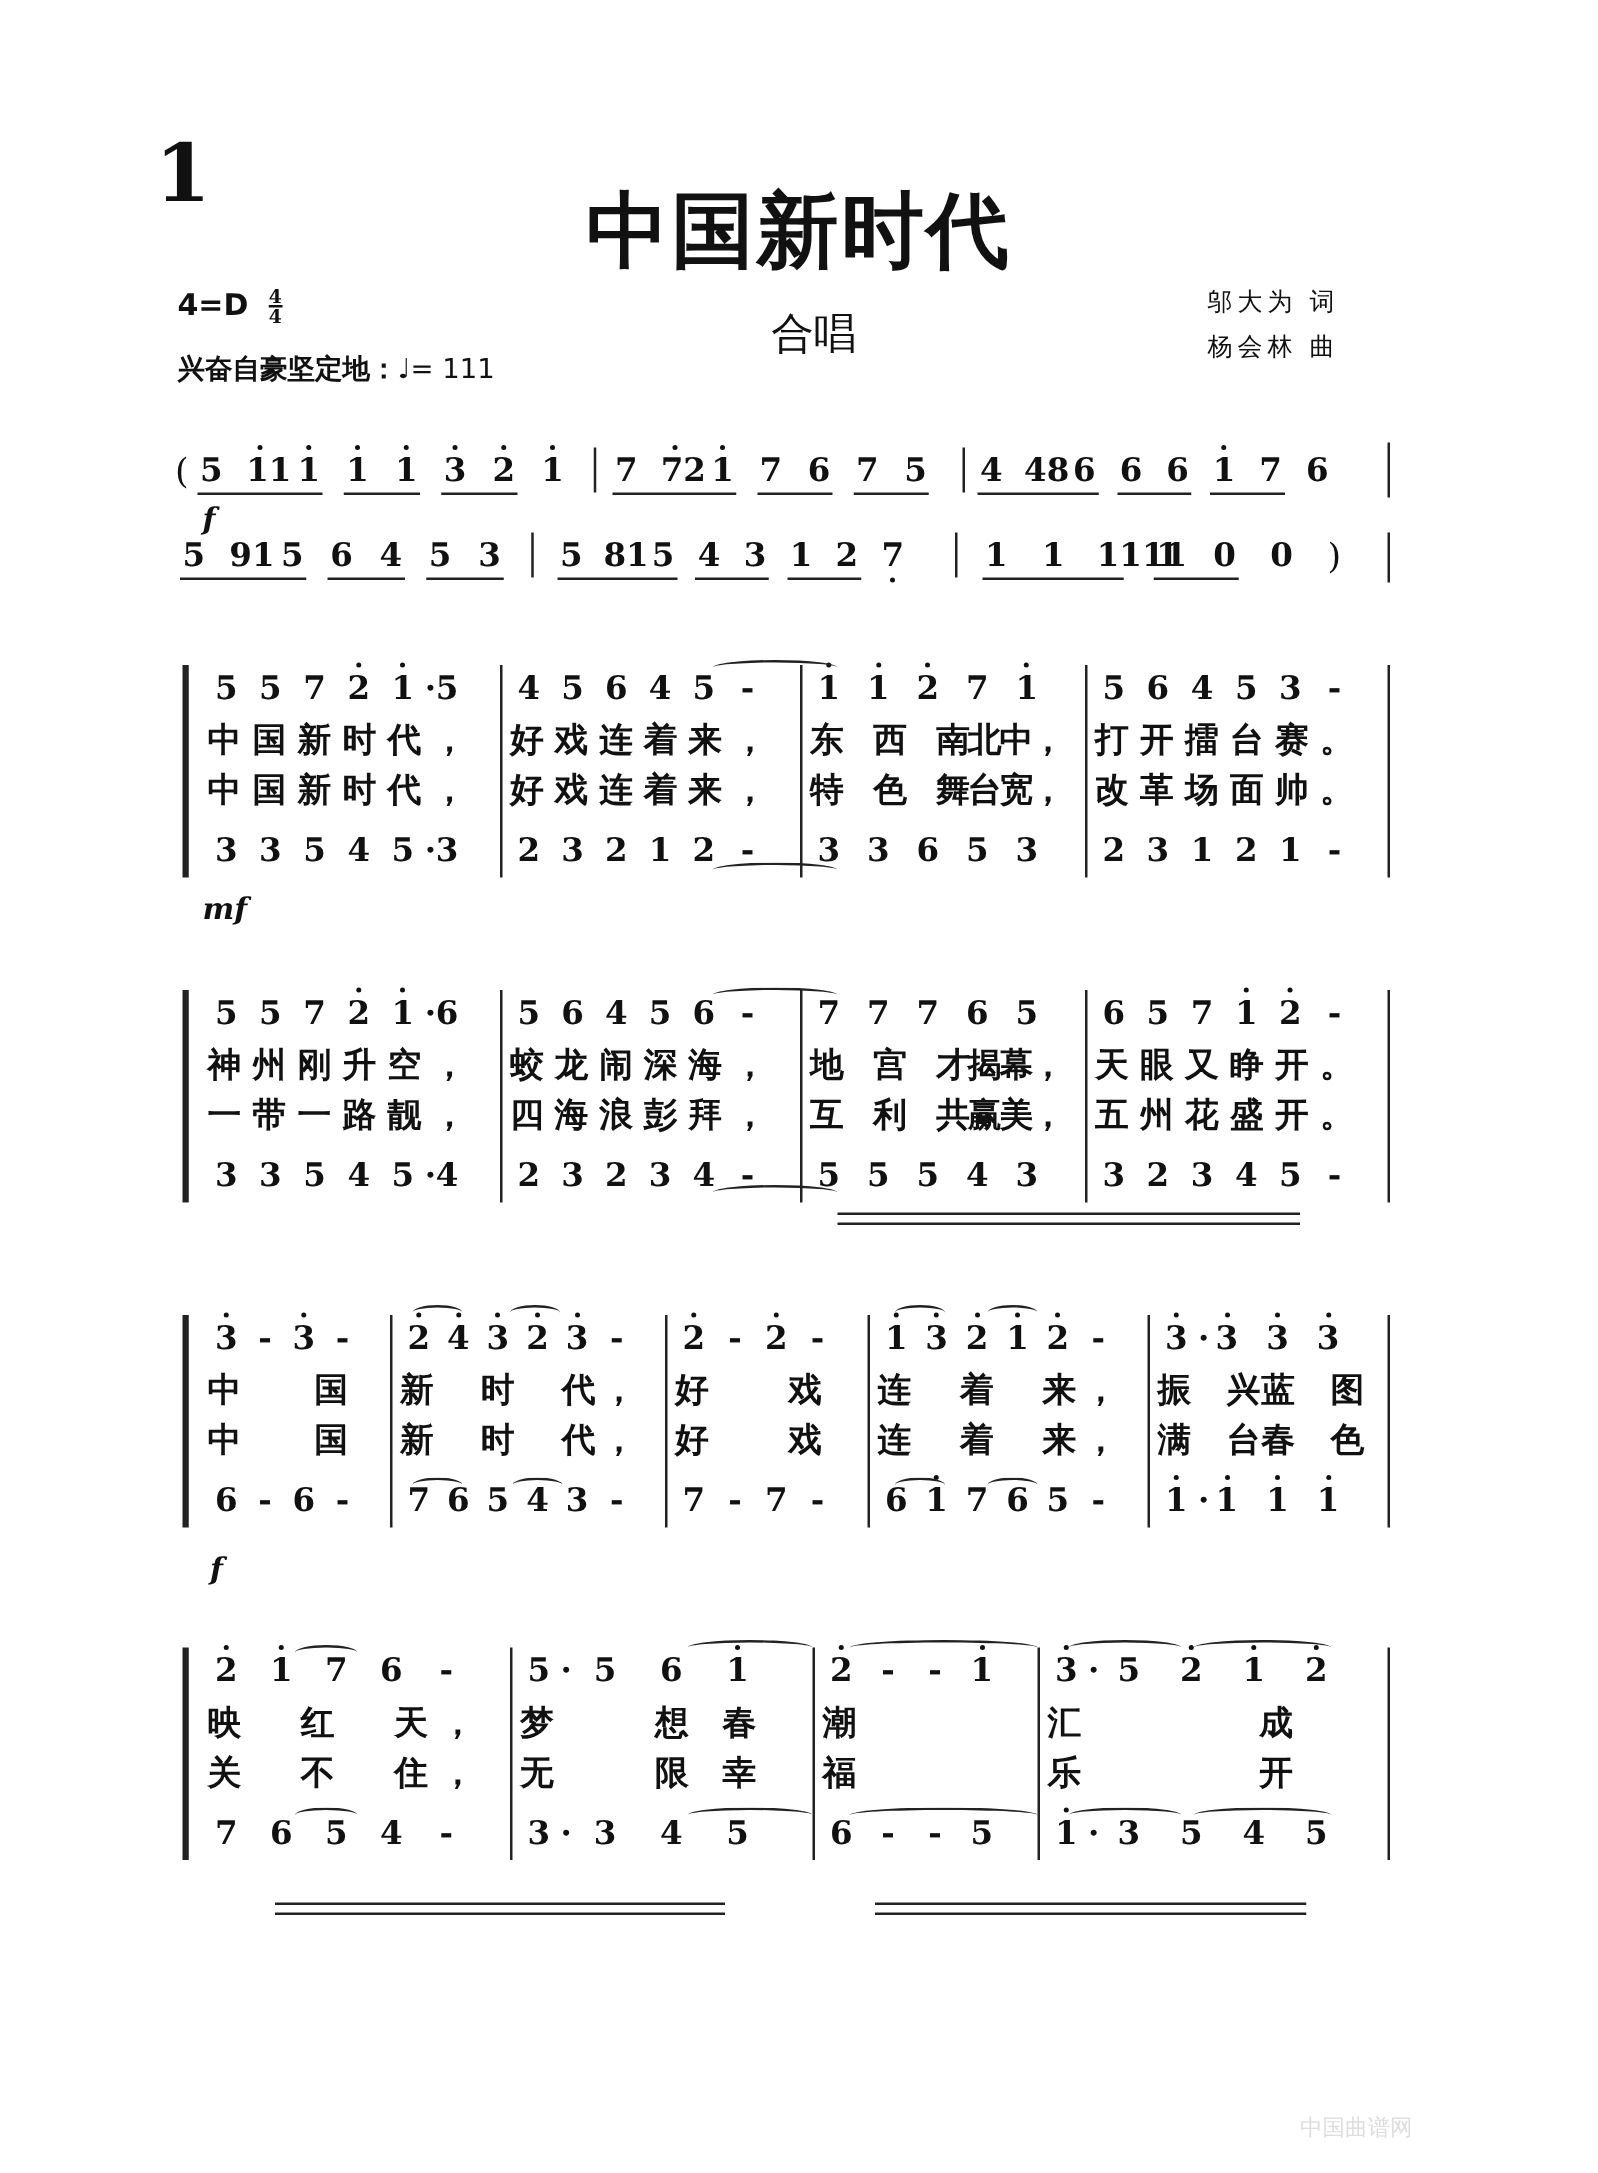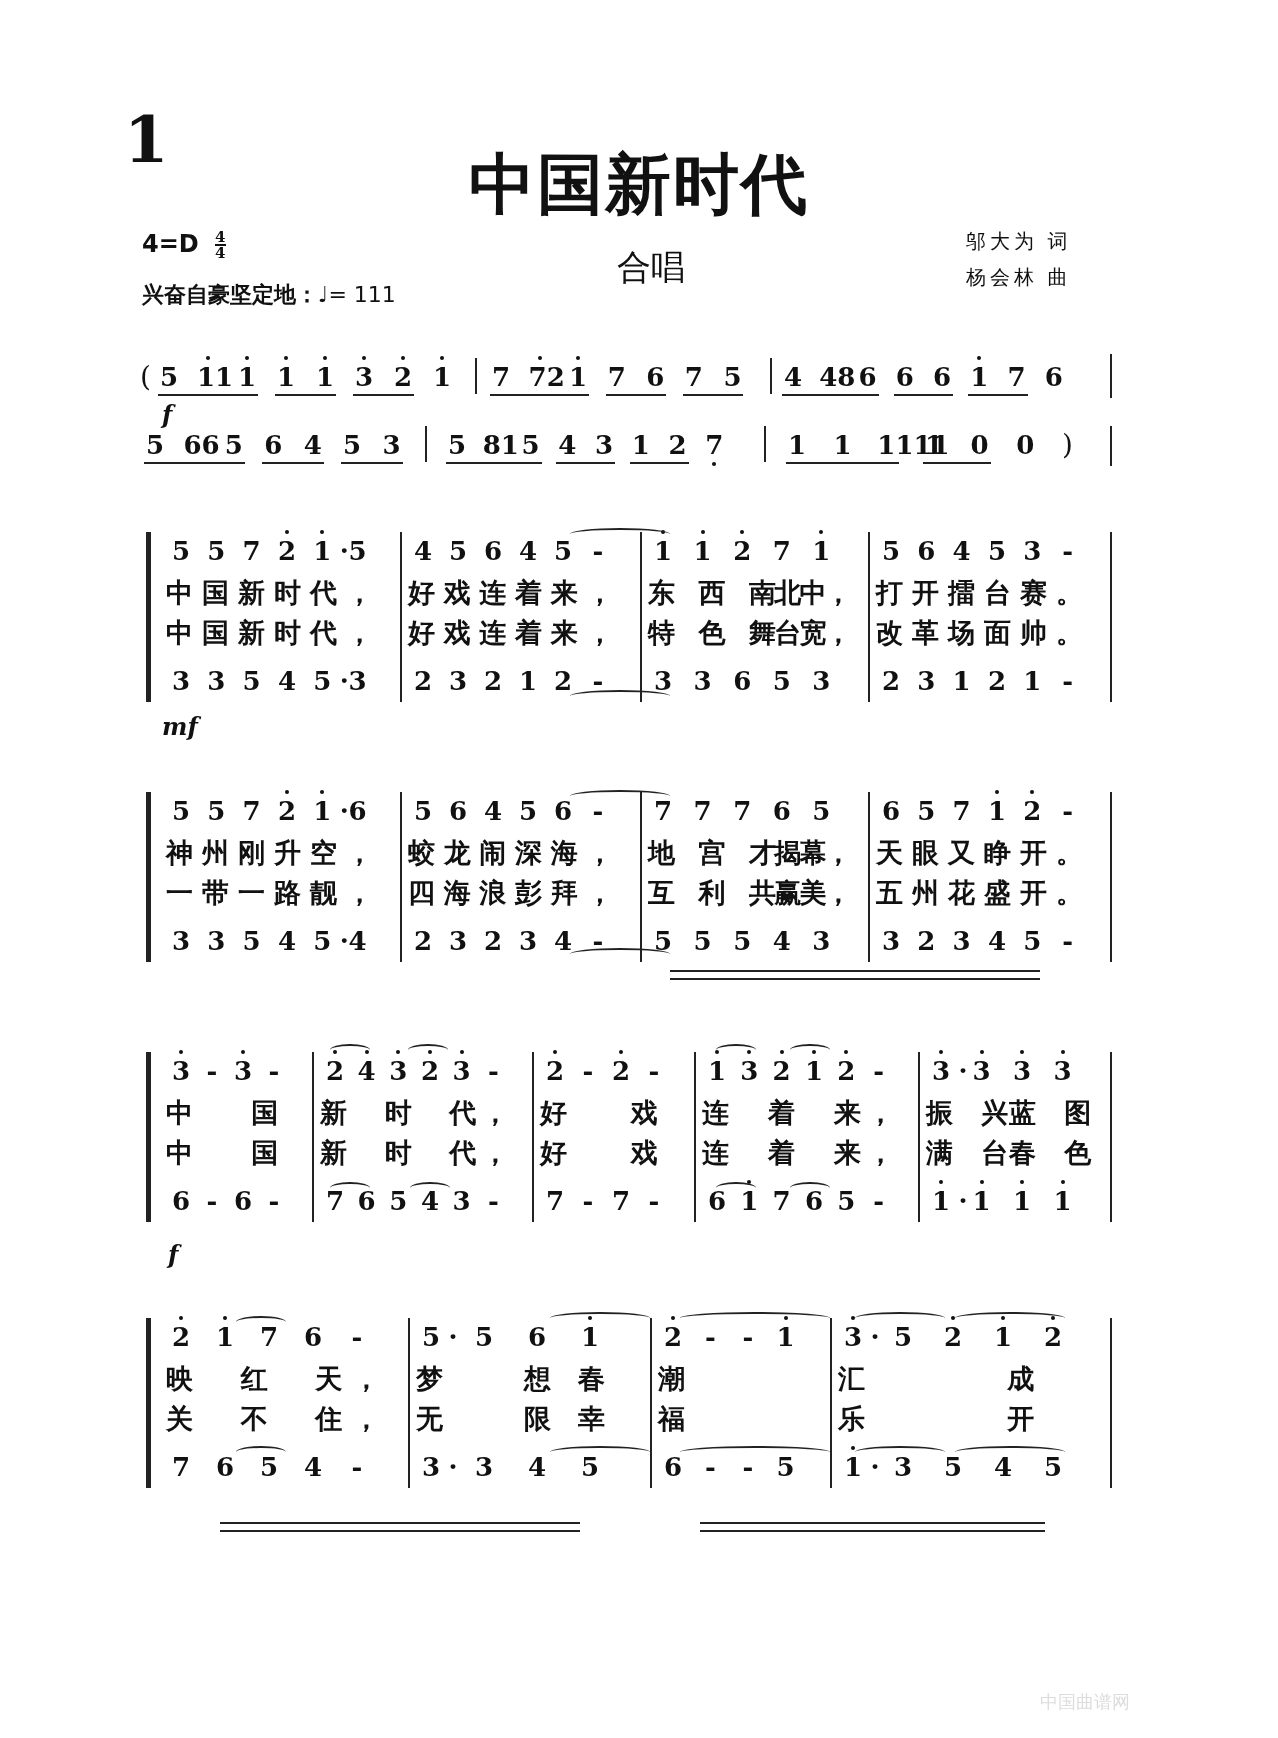--- a/index.html
+++ b/index.html
@@ -82,21 +82,21 @@
     <div class="n" style="left: 1005.5px; top: 362px;">7</div>
     <div class="n" style="left: 1042.75px; top: 362px;">6</div>
     <div class="u" style="left: 782px; top: 394px; width: 96.5px;"></div>
     <div class="u" style="left: 893.75px; top: 394px; width: 59.25px;"></div>
     <div class="u" style="left: 968.25px; top: 394px; width: 59.25px;"></div>
     <div class="u" style="left: 1042.75px; top: 394px;"></div>
     <div class="bl" style="left: 475px; top: 358px; height: 36px;"></div>
     <div class="bl" style="left: 770px; top: 358px; height: 36px;"></div>
     <div class="bl" style="left: 1110px; top: 354px; height: 44px;"></div>
     <div class="n" style="left: 144px; top: 430px;">5</div>
-    <div class="n" style="left: 183.429px; top: 430px;">66</div>
+    <div class="n" style="left: 183.429px; top: 430px;">91</div>
     <div class="n" style="left: 222.857px; top: 430px;">5</div>
     <div class="n" style="left: 262.286px; top: 430px;">6</div>
     <div class="n" style="left: 301.714px; top: 430px;">4</div>
     <div class="n" style="left: 341.143px; top: 430px;">5</div>
     <div class="n" style="left: 380.571px; top: 430px;">3</div>
     <div class="u" style="left: 144px; top: 462px; width: 100.857px;"></div>
     <div class="u" style="left: 262.286px; top: 462px; width: 61.4286px;"></div>
     <div class="u" style="left: 341.143px; top: 462px; width: 61.4286px;"></div>
     <div class="n" style="left: 446px; top: 430px;">5</div>
     <div class="n" style="left: 482.75px; top: 430px;">81</div>

